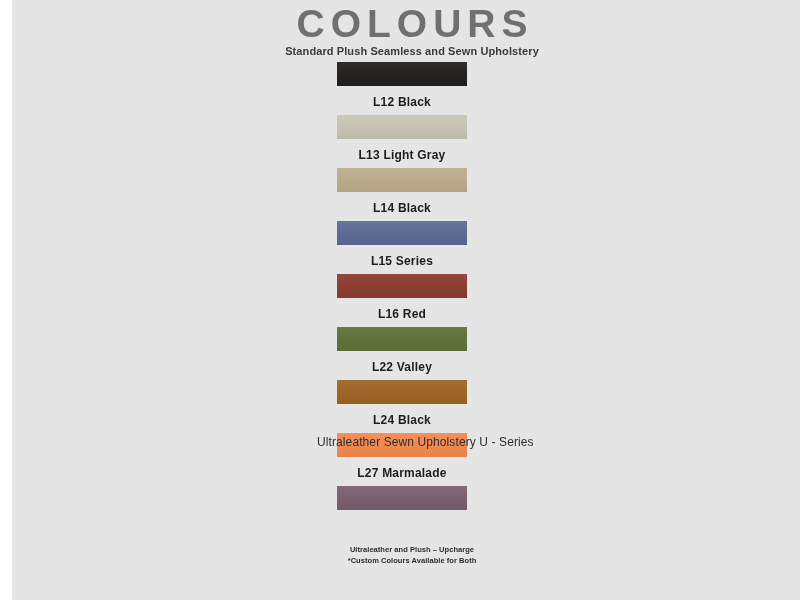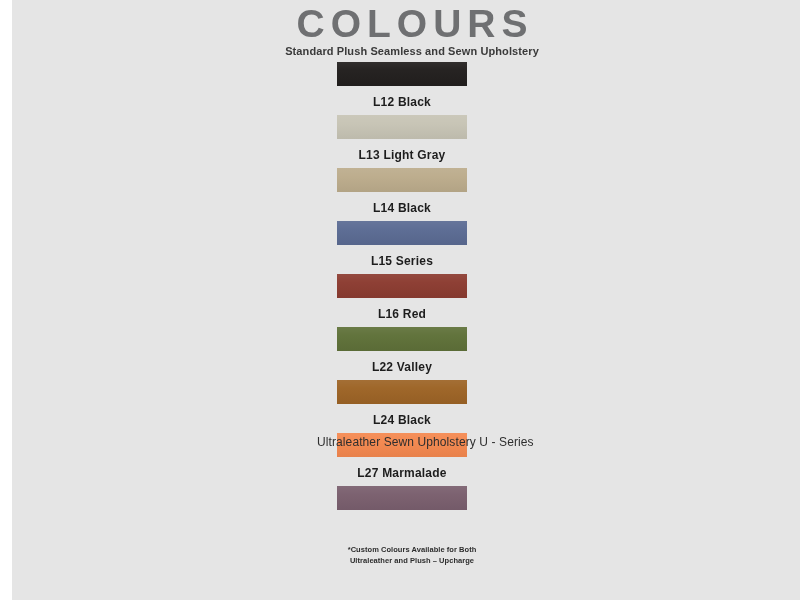--- a/index.html
+++ b/index.html
@@ -168,17 +168,17 @@
       </div>
       <div class="swatch-item">
         <div class="swatch-chip" style="background-color: rgb(122, 95, 110);"></div>
       </div>
     </div>
 
   <div class="section-header">Ultraleather Sewn Upholstery U - Series</div>
 
 
   <div class="footnote">
+    <div>Ultraleather and Plush – Upcharge</div>
     <div>*Custom Colours Available for Both</div>
-    <div>Ultraleather and Plush – Upcharge</div>
   </div>
 
 </div>
 
 </body></html>

